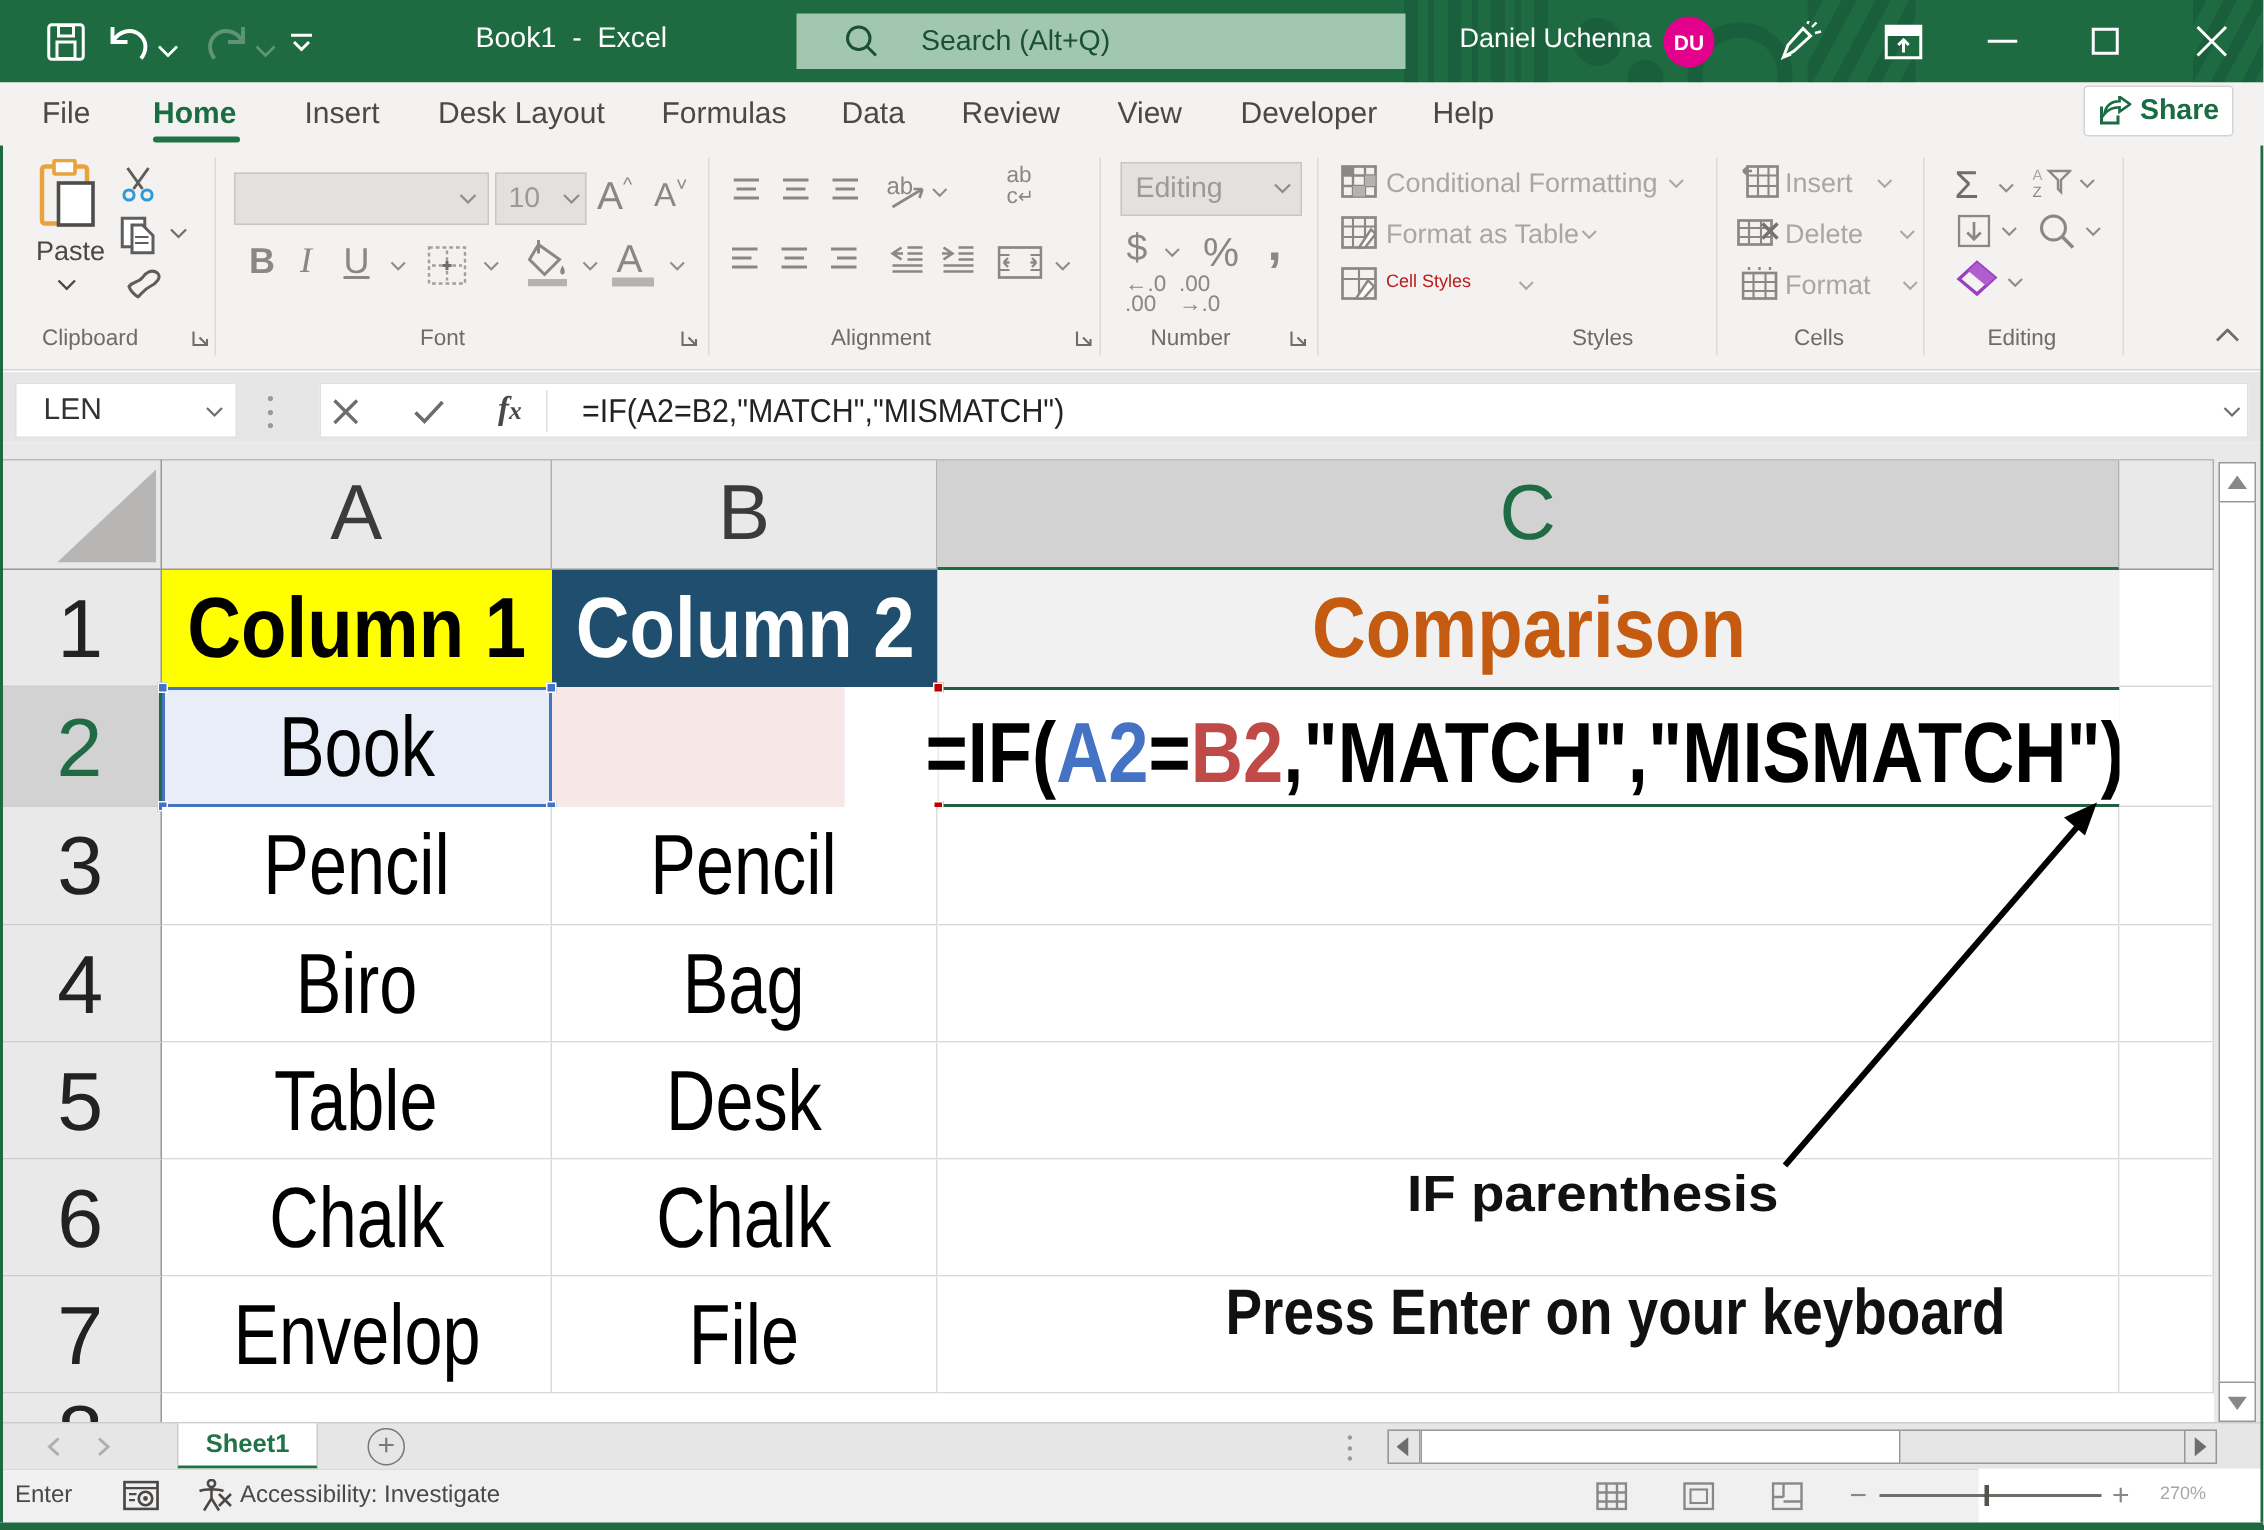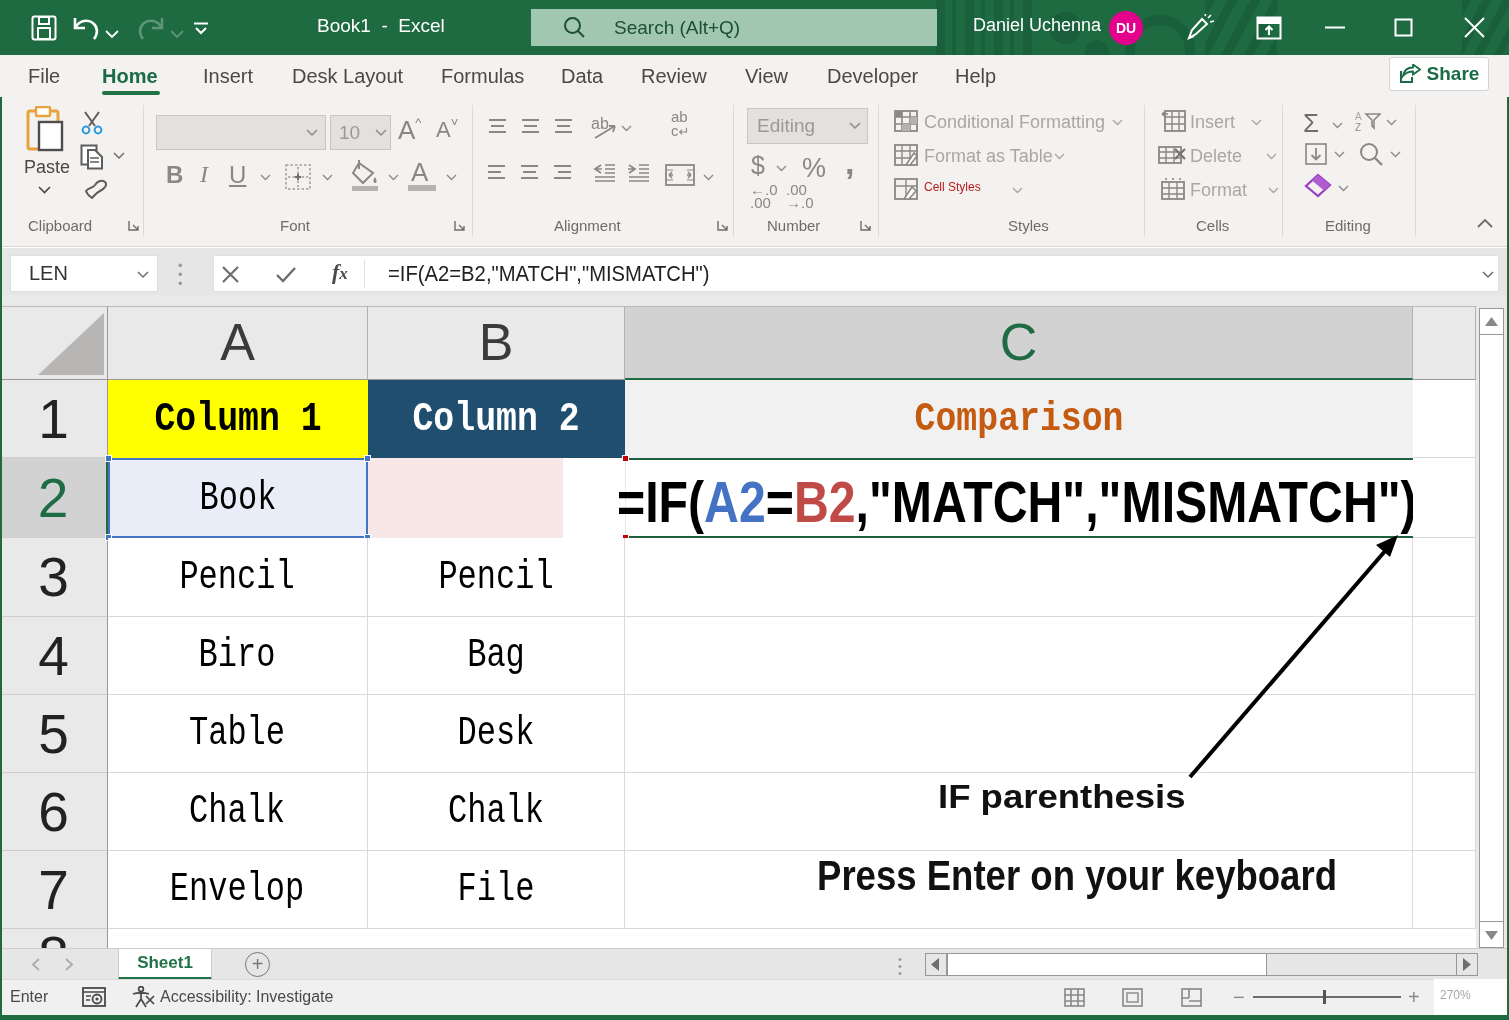--- a/index.html
+++ b/index.html
@@ -39,21 +39,21 @@
 
 #fbarrow { left:0; top:248px; width:1509px; height:47px; background:#e6e6e6; }
 #namebox { left:10px; top:255px; width:148px; height:37px; background:#fff; border:1px solid #e0e0e0; font-size:20px; color:#333; line-height:35px; padding-left:18px;}
 #fxbox { left:213px; top:255px; width:1286px; height:37px; background:#fff; border:1px solid #e0e0e0; }
 #ftext { left:388px; top:7px; height:37px; line-height:37px; font-size:22px; color:#222; white-space:nowrap; transform:scaleX(0.92); transform-origin:left center; }
 
 
 #gridwrap { left:0; top:295px; width:1509px; height:653px; background:#e9e9e9; }
 .colhead { position:absolute; top:11px; height:74px; background:#e9e9e9; border-top:1px solid #bdbbb9; border-right:1px solid #b3b1af; border-bottom:1px solid #9a9896; color:#3b3b3b; font-size:52px; text-align:center; line-height:70px;}
 .rowhead { position:absolute; left:0; width:108px; background:#e9e9e9; border-bottom:1px solid #cfcdcb; border-right:1px solid #9a9896; color:#222; font-size:55px; display:flex; align-items:center; justify-content:center; }
-.cell { position:absolute; background:#fff; border-right:1px solid #d9d9d9; border-bottom:1px solid #d9d9d9; font-size:40px; color:#000; display:flex; align-items:center; justify-content:center;font-family:Liberation Mono, monospace; }
+.cell { position:absolute; background:#fff; border-right:1px solid #d9d9d9; border-bottom:1px solid #d9d9d9; font-size:57px; color:#000; display:flex; align-items:center; justify-content:center; }
 .cell > i, .sq { font-style:normal; display:inline-block; transform:scaleX(0.8); white-space:nowrap; }
 </style>
 </head>
 <body>
 
 <div id="titlebar" class="abs">
   <div class="deco2"></div>
   <div class="deco1"></div>
   <div class="deco1b"></div>
   <svg class="abs" style="left:1035px;top:0" width="170" height="55" viewBox="0 0 170 55">
@@ -302,21 +302,21 @@
     </svg>
   <svg class="abs" style="left:894px;top:81px" width="24" height="22" viewBox="0 0 24 22">
     <rect x="1" y="1" width="22" height="20" fill="none" stroke="#8a8886" stroke-width="1.8"></rect>
     <path d="M1 8 L23 8 M12 1 L12 21" stroke="#8a8886" stroke-width="1.4"></path>
     <path d="M10 21 L18 9 L22 13 L15 21 Z" fill="#fff" stroke="#8a8886" stroke-width="1.6"></path>
   </svg>
   <div class="abs" style="left:924px;top:83px;font-size:12px;color:#b91c1c;">Cell Styles</div>
   <svg class="abs" style="left:1012px;top:90px" width="11" height="7" viewBox="0 0 11 7">
       <path d="M1 1 L5.5 5.5 L10 1" fill="none" stroke="#aaa8a6" stroke-width="1.4"></path>
     </svg>
-  <div class="glabel" style="left:1008px;">Styles</div>
+  <div class="glabel" style="left:1048px;">Styles</div>
   <div class="gsep" style="left:1144px"></div>
 
   <svg class="abs" style="left:1161px;top:13px" width="25" height="22" viewBox="0 0 25 22">
     <rect x="4" y="1" width="20" height="20" fill="none" stroke="#8a8886" stroke-width="1.8"></rect>
     <path d="M4 7 L24 7 M4 14 L24 14 M11 1 L11 21 M18 1 L18 21" stroke="#8a8886" stroke-width="1.4"></path>
     <path d="M7 4 L1 4 M1 4 L4 1.5 M1 4 L4 6.5" stroke="#8a8886" stroke-width="1.6" fill="none"></path>
   </svg>
   <div class="abs" style="left:1190px;top:15px;font-size:18px;color:#a9a7a5;">Insert</div>
   <svg class="abs" style="left:1251px;top:22px" width="11" height="7" viewBox="0 0 11 7">
       <path d="M1 1 L5.5 5.5 L10 1" fill="none" stroke="#aaa8a6" stroke-width="1.4"></path>
@@ -529,21 +529,21 @@
   <svg class="abs" style="left:931px;top:9px" width="8" height="13" viewBox="0 0 8 13">
       <path d="M8 0 L0 6.5 L8 13 Z" fill="#6f6d6b"></path>
     </svg>
   <div class="abs" style="left:947px;top:4px;width:320px;height:23px;background:#fff;border:1px solid #9a9896;"></div>
   <div class="abs" style="left:1456px;top:4px;width:22px;height:23px;background:#e6e6e6;border:1px solid #9a9896;"></div>
   <svg class="abs" style="left:1463px;top:9px" width="8" height="13" viewBox="0 0 8 13">
       <path d="M0 0 L8 6.5 L0 13 Z" fill="#6f6d6b"></path>
     </svg>
 </div>
 
-<div class="abs" style="left:0;top:979px;width:1434px;height:36px;background:#f0f0f0;border-top:1px solid #dcdad8;">
+<div class="abs" style="left:0;top:979px;width:1319px;height:36px;background:#f0f0f0;border-top:1px solid #dcdad8;">
   <div class="abs" style="left:10px;top:8px;font-size:16px;color:#4b4846;">Enter</div>
   <svg class="abs" style="left:82px;top:7px" width="24" height="20" viewBox="0 0 24 20">
     <rect x="1" y="1" width="22" height="18" fill="none" stroke="#4b4846" stroke-width="1.8"></rect>
     <path d="M1 5 L23 5" stroke="#4b4846" stroke-width="1.5"></path>
     <circle cx="15" cy="12" r="4.5" fill="none" stroke="#4b4846" stroke-width="1.8"></circle>
     <circle cx="15" cy="12" r="1.6" fill="#4b4846"></circle>
     <path d="M4 9 L9 9 M4 13 L8 13" stroke="#4b4846" stroke-width="1.5"></path>
   </svg>
   <svg class="abs" style="left:131px;top:6px" width="24" height="23" viewBox="0 0 24 23">
     <circle cx="10" cy="3" r="2.4" fill="none" stroke="#4b4846" stroke-width="1.7"></circle>

